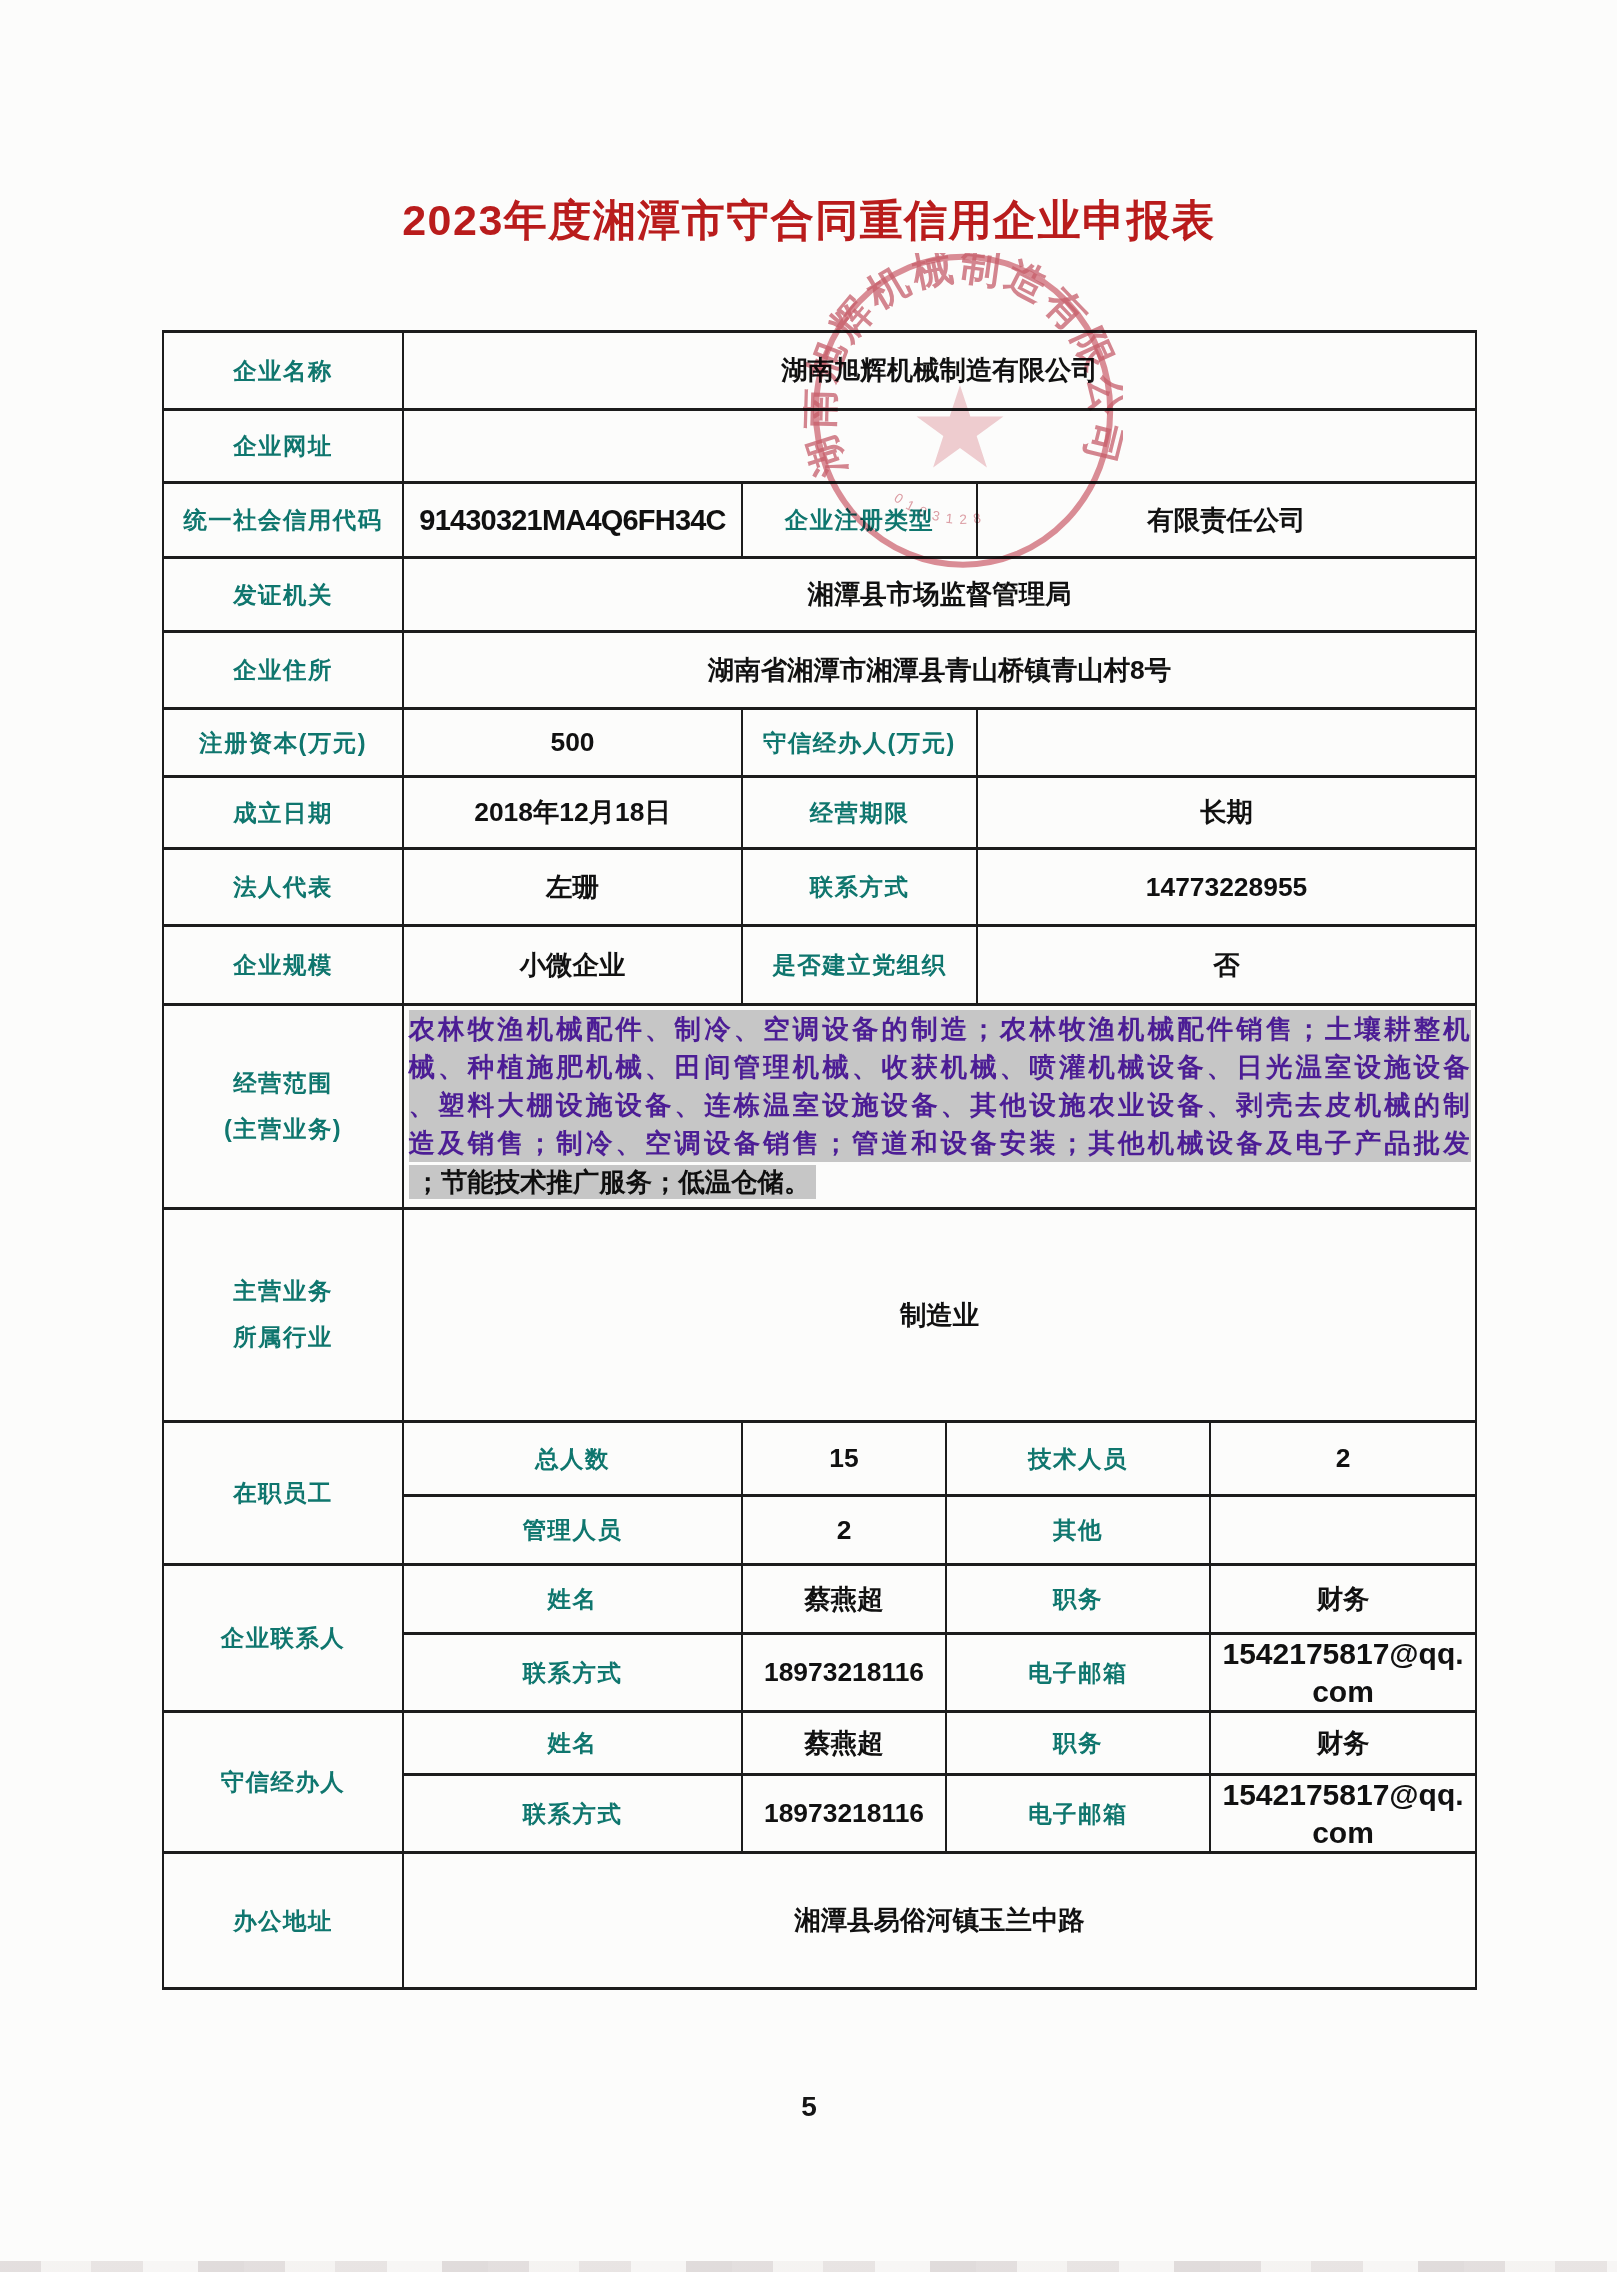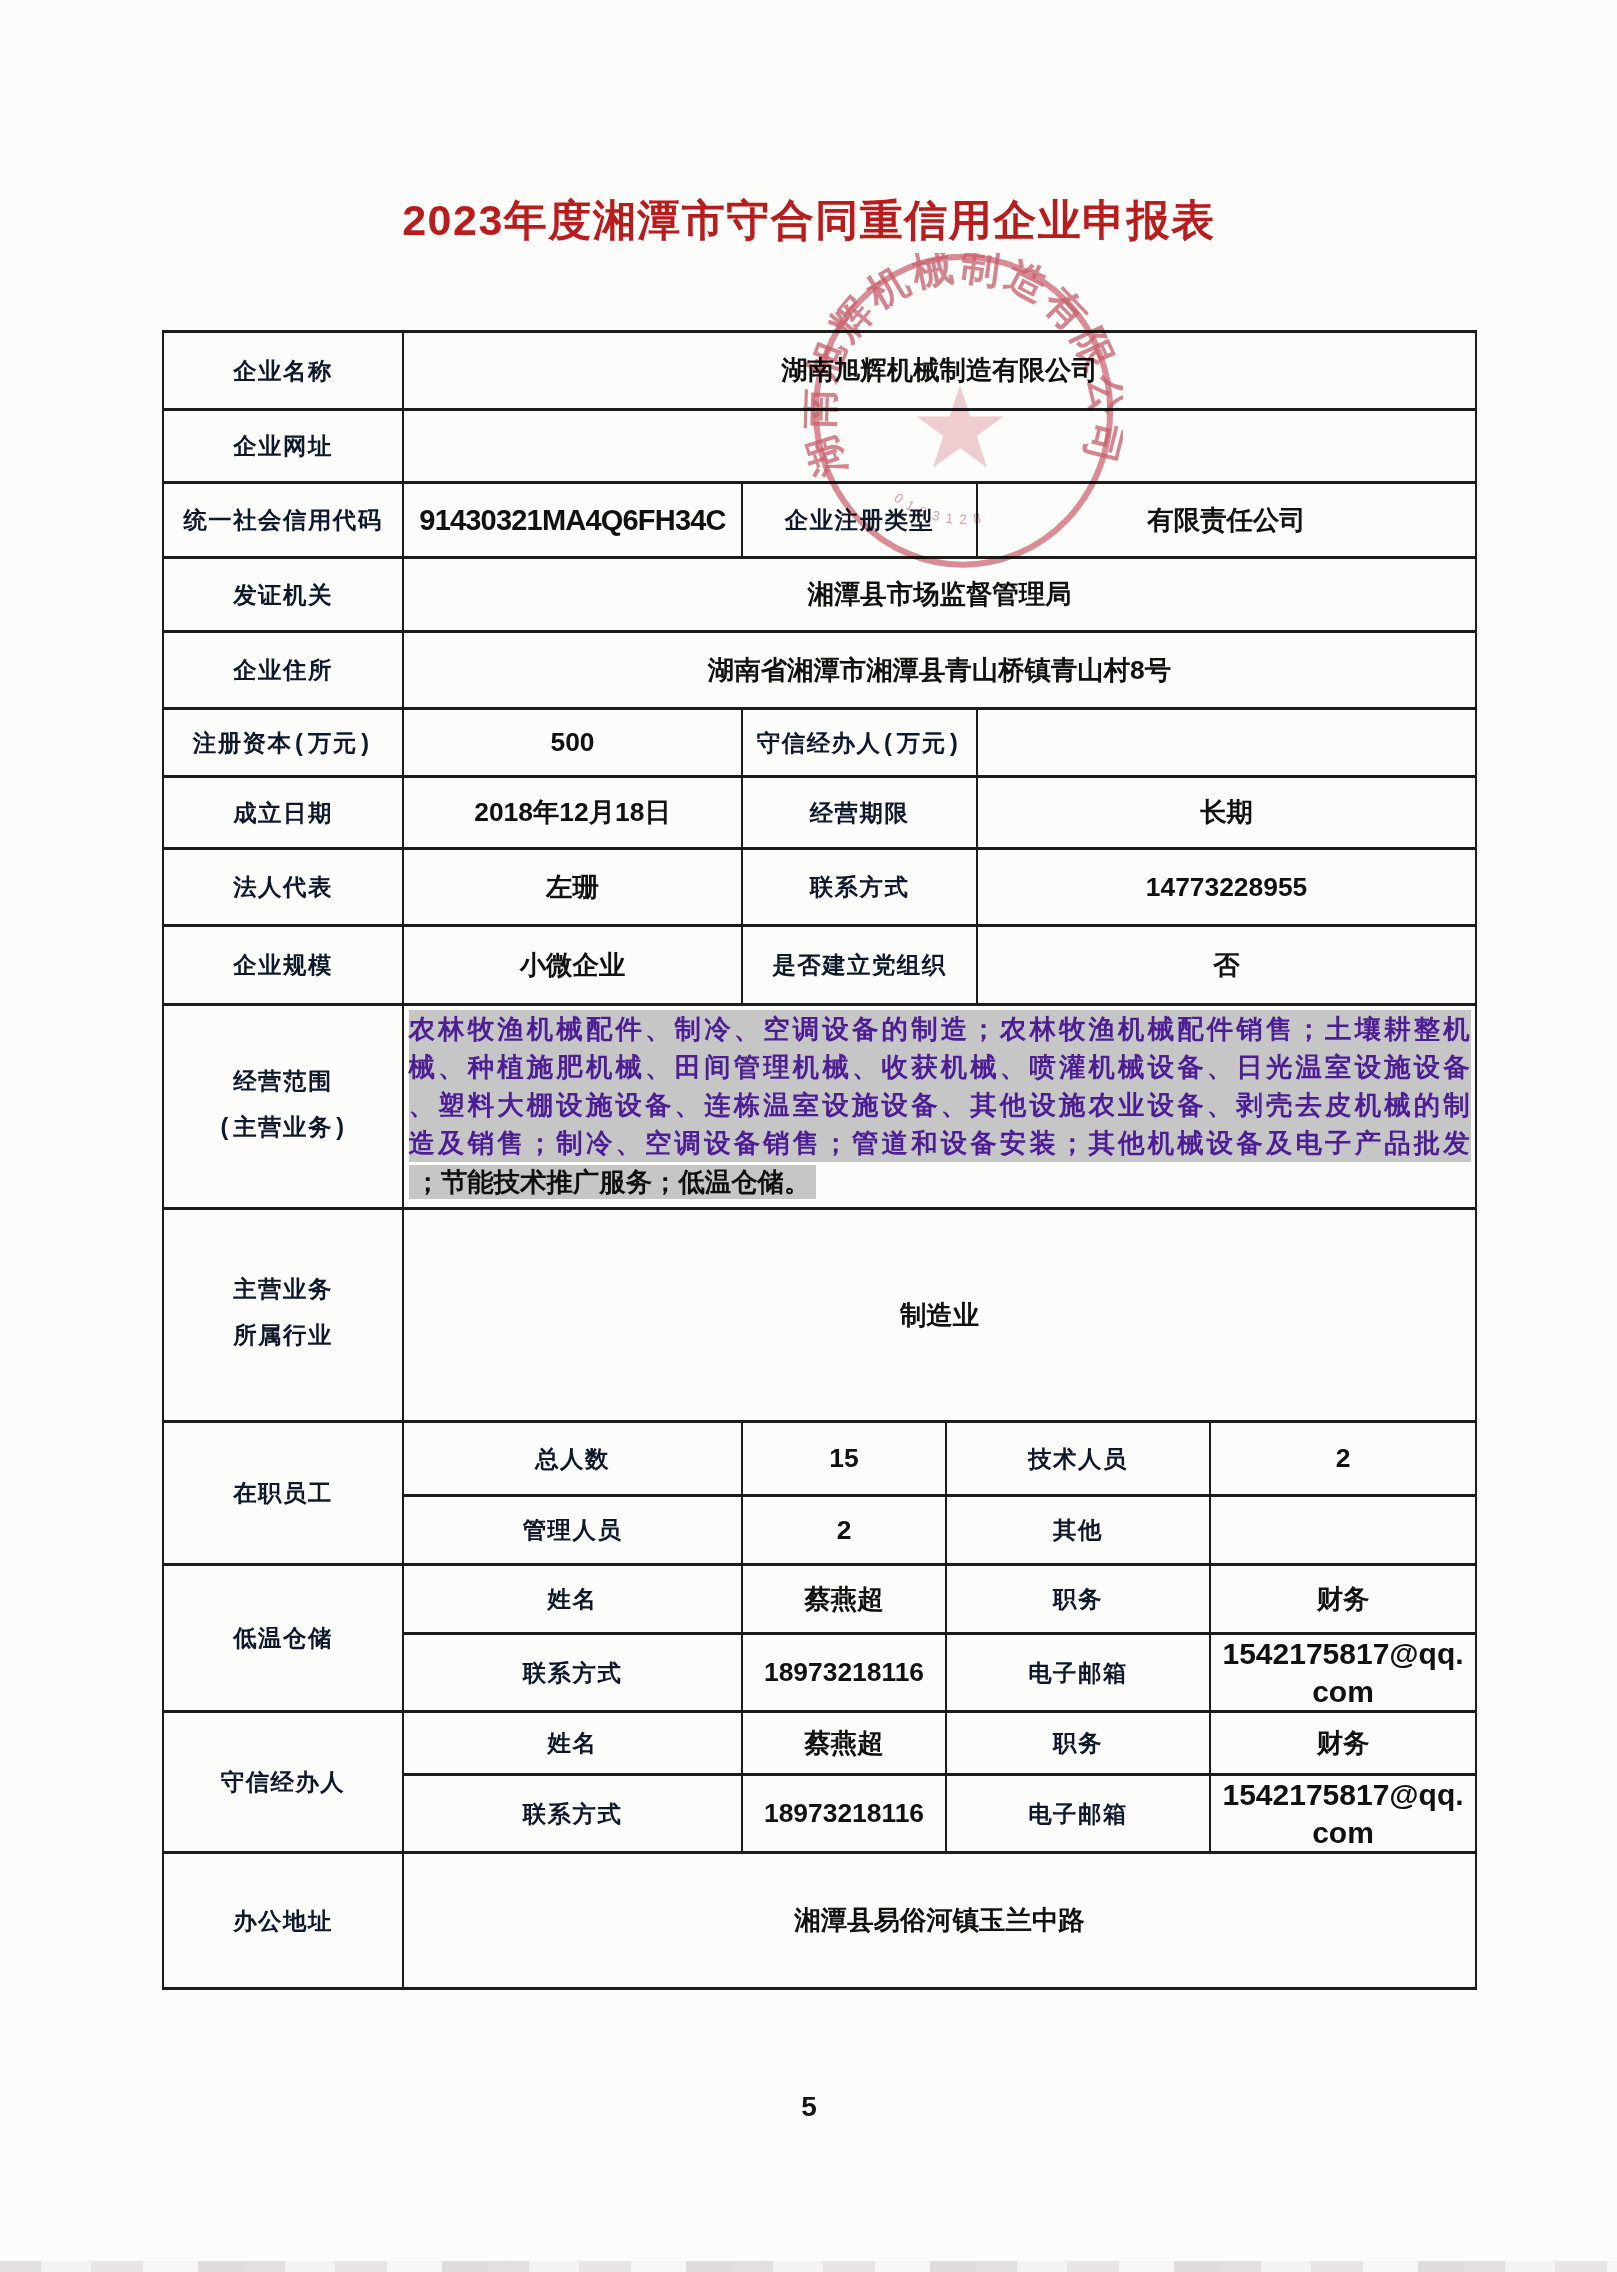--- a/index.html
+++ b/index.html
@@ -22,21 +22,21 @@
     border-collapse:collapse;
   }
   table.form td{
     border:2.3px solid #1c1c1c;
     border-top-width:3.8px;border-bottom-width:3.8px;
     text-align:center;vertical-align:middle;
     font-weight:bold;
     padding:0 4.5px;
     overflow:hidden;
   }
-  td.lbl{font-size:23.4px;letter-spacing:1.5px;color:#0f172a;font-family:Liberation Mono, monospace;}
+  td.lbl{font-size:23.4px;letter-spacing:1.5px;color:#0f766e;}
   td.val{font-size:26.4px;color:#111;}
   td.code{font-size:29px;letter-spacing:-0.8px;padding:0 1.5px;}
   td.low{padding-top:26px;}
   td.email{font-size:30px;padding:0 18px;word-break:break-all;line-height:1.25;margin-left:33px;}
   td.two-line{line-height:1.95;}
   td.scope-cell{padding:4.5px 9px 6px 10.6px;vertical-align:middle;}
   .hl-block{background:#c6c6c6;}
   .scope-line{
     height:38px;line-height:38px;font-size:26.4px;font-weight:bold;
     letter-spacing:0.8px;text-align:justify;text-align-last:justify;
@@ -167,21 +167,21 @@
       <td class="val">2</td>
     </tr>
     <tr style="height:69px">
       <td class="lbl">管理人员</td>
       <td class="val">2</td>
       <td class="lbl" colspan="2">其他</td>
       <td class="val"></td>
     </tr>
 
     <tr style="height:69px">
-      <td class="lbl" rowspan="2">低温仓储</td>
+      <td class="lbl" rowspan="2">企业联系人</td>
       <td class="lbl">姓名</td>
       <td class="val">蔡燕超</td>
       <td class="lbl" colspan="2">职务</td>
       <td class="val">财务</td>
     </tr>
     <tr style="height:69px">
       <td class="lbl">联系方式</td>
       <td class="val">18973218116</td>
       <td class="lbl" colspan="2">电子邮箱</td>
       <td class="val email">1542175817@qq.com</td>

